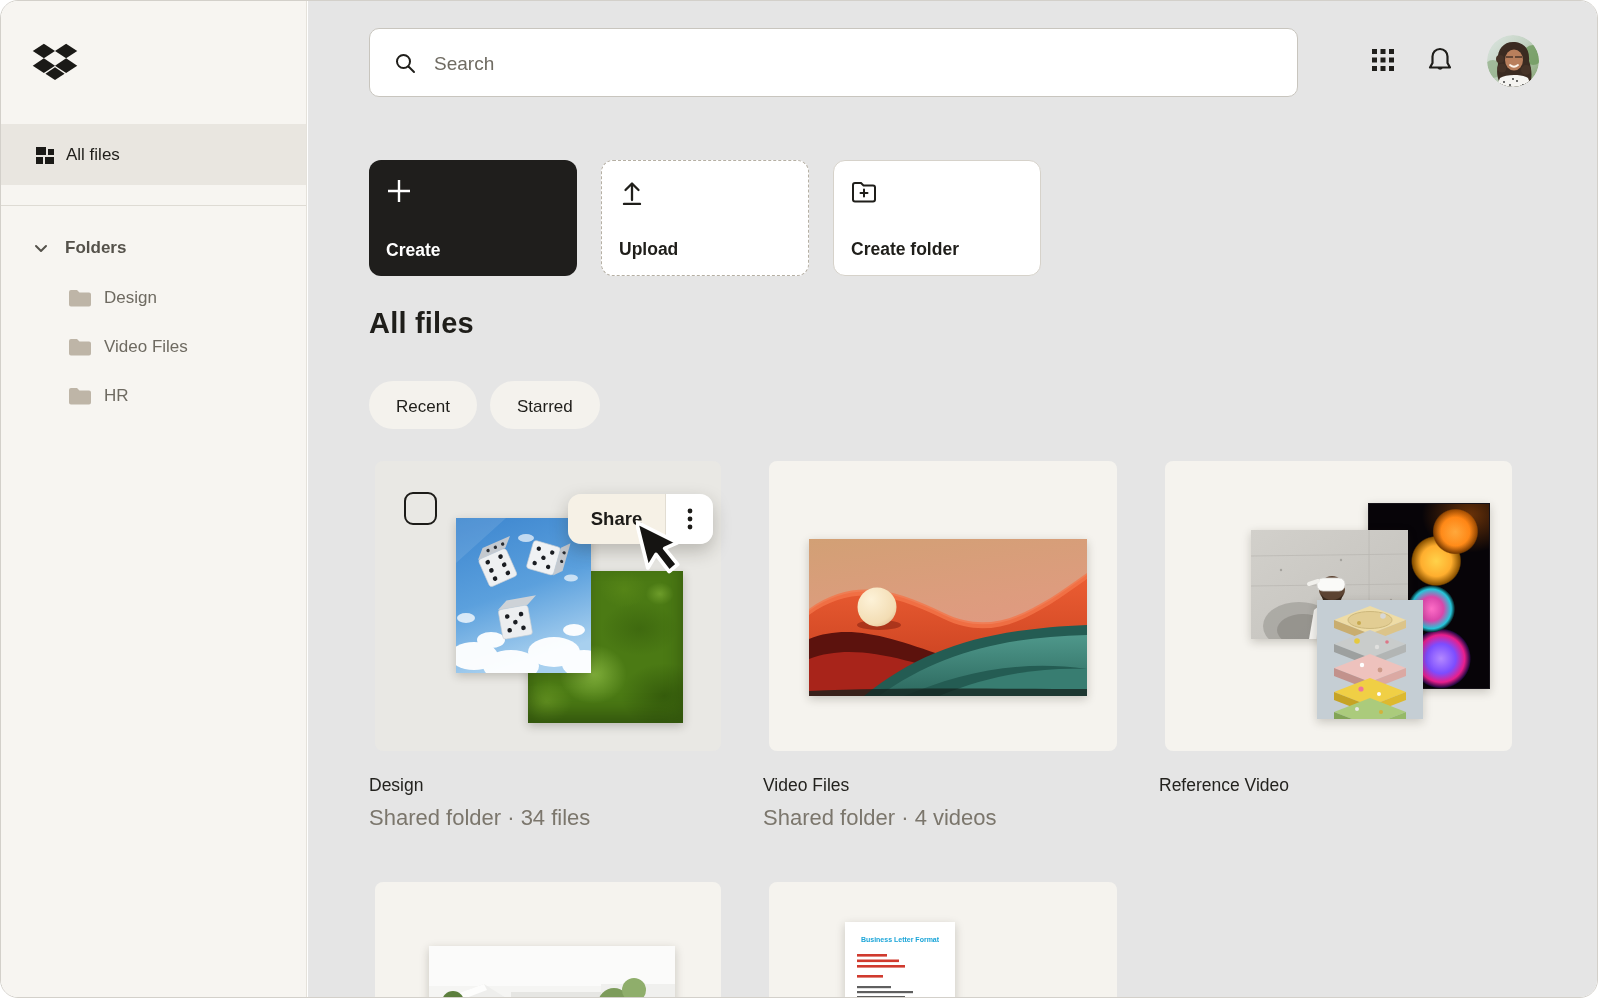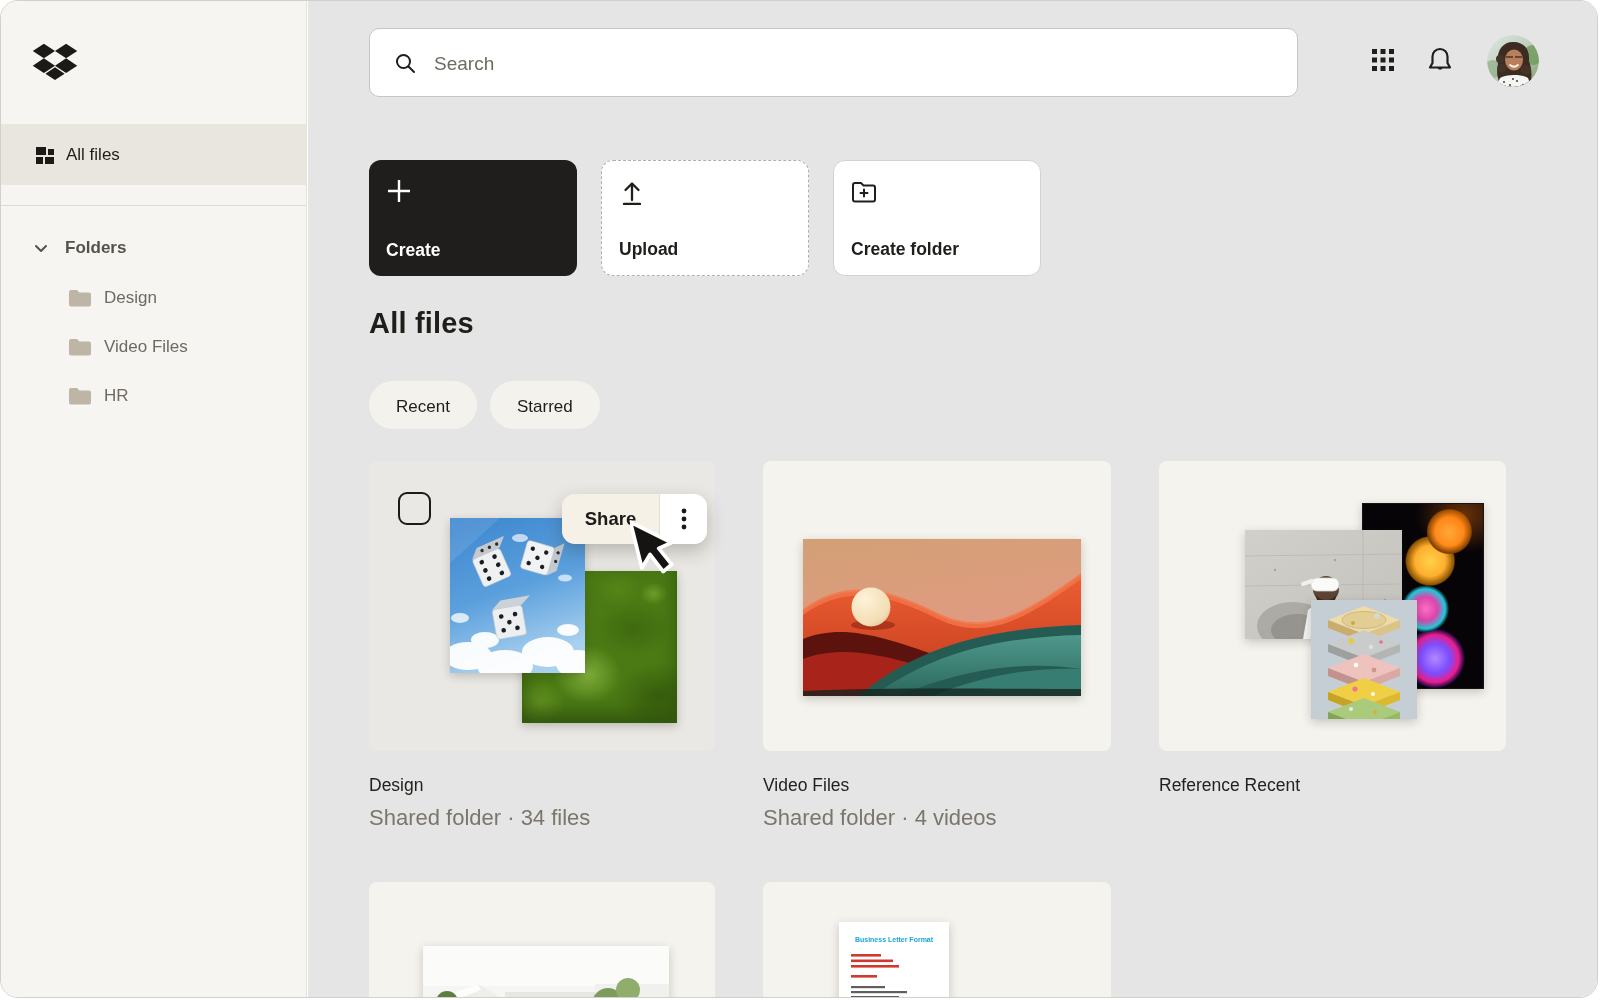--- a/index.html
+++ b/index.html
@@ -32,21 +32,21 @@
   .action .alabel{position:absolute;left:17px;bottom:15px;font-size:17.5px;font-weight:700;}
   .action.create{left:61px;background:#1f1e1c;color:#ffffff;}
   .action.upload{left:293px;background:#ffffff;border:1.5px dashed #b5afa3;color:#1f1e1a;text-align:right;}
   .action.folder{left:525px;background:#ffffff;border:1px solid #d6d2ca;color:#1f1e1a;}
   .h1{position:absolute;left:61px;top:306px;font-size:29px;font-weight:700;color:#1f1e1a;letter-spacing:.2px;}
   .chip{position:absolute;top:380px;height:48px;border-radius:24px;background:#f4f2ed;border:none;font-size:17px;color:#1f1e1a;font-family:"Liberation Sans",sans-serif;cursor:pointer;padding:16px 27px;}
   .chip.recent{left:61px;}
   .chip.starred{left:182px;}
   
   .tile{position:absolute;}
-  .thumbbox{position:relative;width:100%;height:290px;border-radius:8px;overflow:visible;}
+  .thumbbox{position:relative;width:100%;height:290px;border-radius:8px;overflow:visible;margin-left:6px;}
   .t-design .thumbbox{background:#e9e8e4;}
   .t-cream .thumbbox{background:#f5f3ee;}
   .meta-title{margin-top:24px;font-size:17.5px;color:#23221e;}
   .meta-sub{margin-top:9px;font-size:22px;color:#7b766c;}
   .shadowimg{box-shadow:0 3px 9px rgba(40,35,25,.22);}
   
   .checkbox{position:absolute;left:29px;top:31px;width:33px;height:33px;border:2.5px solid #1c1b18;border-radius:9px;box-sizing:border-box;cursor:pointer;background:transparent;}
   .dice{position:absolute;left:81px;top:57px;width:135px;height:155px;z-index:2;}
   .moss{position:absolute;left:153px;top:110px;width:155px;height:152px;z-index:1;background-color:#4b7a14;background-image:
     radial-gradient(45px 32px at 22% 22%,#6f9e2b,transparent 70%),
@@ -452,21 +452,21 @@
 
           <g>
             <polygon points="53,98 89,112 53,126 17,112" fill="#abcb7c"></polygon>
             <polygon points="17,112 17,120 53,134 53,126" fill="#82a455"></polygon>
             <polygon points="53,126 53,134 89,120 89,112" fill="#96b968"></polygon>
             <circle cx="40" cy="109" r="2" fill="#e8e8e4"></circle>
               <circle cx="64" cy="112" r="2" fill="#d4b23a"></circle>
           </g>
         </svg>
       </div>
-      <div class="meta-title">Reference Recent</div>
+      <div class="meta-title">Reference Video</div>
     </div>
 
     <div class="tile t-cream" style="left:61px;top:881px;width:346px;">
       <div class="thumbbox">
         <svg class="village shadowimg" width="246" height="150" viewBox="0 0 246 150">
           <rect width="246" height="150" fill="#f5f5f3"></rect>
           <rect width="246" height="40" fill="#fbfbfa"></rect>
           <polygon points="0,58 55,38 82,55 82,150 0,150" fill="#eeeeec"></polygon>
           <polygon points="0,58 55,38 58,44 0,66" fill="#fdfdfc"></polygon>
           <rect x="82" y="46" width="90" height="104" fill="#f8f8f6"></rect>

